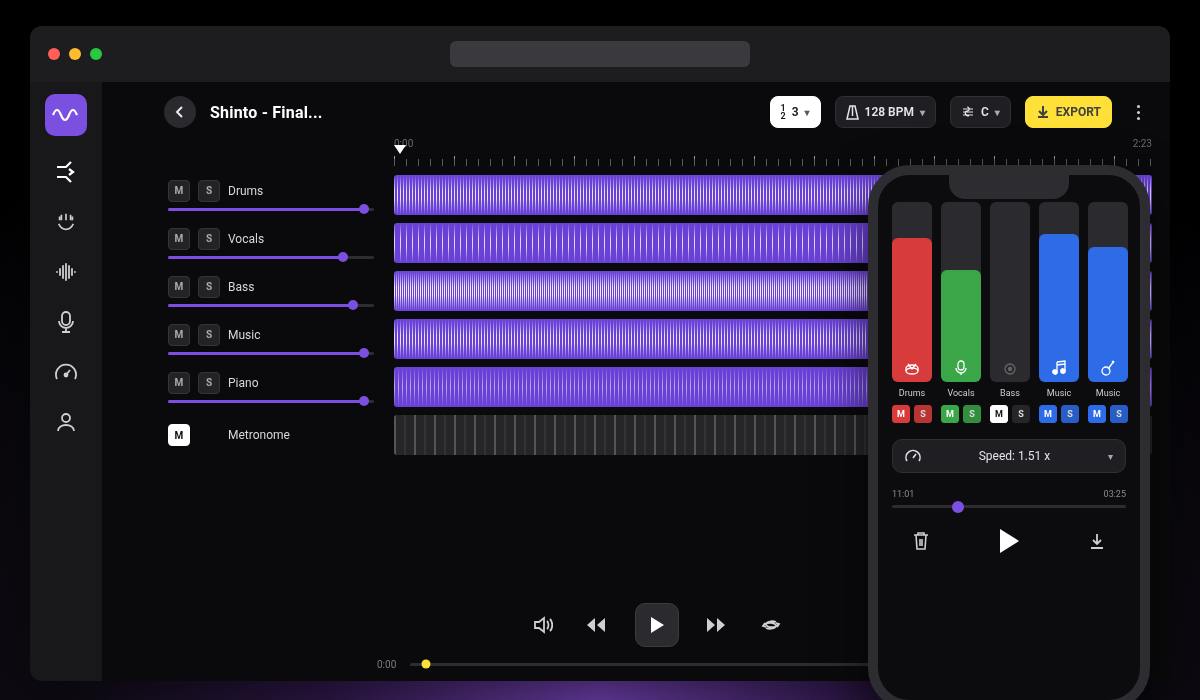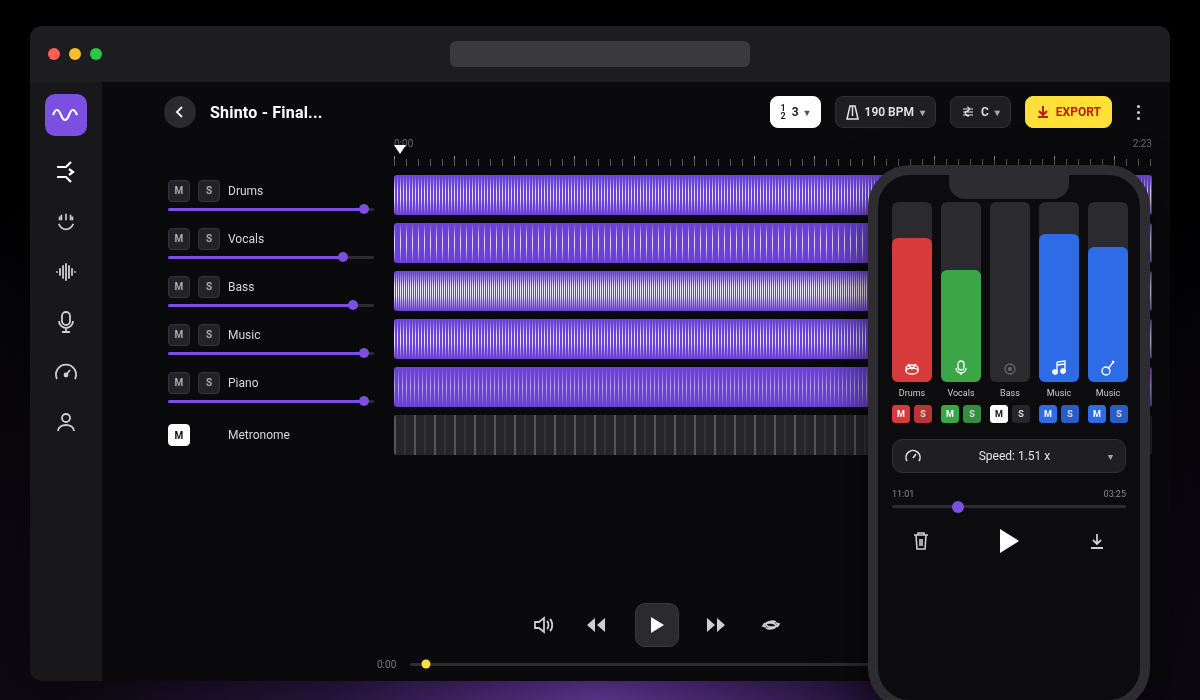--- a/index.html
+++ b/index.html
@@ -52,21 +52,21 @@
     display: flex; align-items: center; justify-content: center; color:#eaeaea;
   }
   .title { color: #fff; font-weight: 700; font-size: 16px; letter-spacing:.2px; }
   .hdr-spacer { flex: 1; }
   .pill {
     height: 32px; border-radius: 8px; background: #1f1f23; border: 1px solid #2f2f34;
     display: flex; align-items: center; padding: 0 10px; color: #e6e6e8; font-size: 12px;
     font-weight: 600; gap: 6px; cursor: pointer;
   }
   .pill.white { background: #fff; color: #111; border-color:#fff;}
-  .pill.yellow { background: #ffe038; color: #b91c1c; border-color:#ffe038; font-weight:700;}
+  .pill.yellow { background: #ffe038; color: #404040; border-color:#ffe038; font-weight:700;}
   .chev { font-size:10px; opacity:.7; }
   .kebab { width:24px; display:flex; flex-direction:column; align-items:center; gap:3px; cursor:pointer;}
   .kebab span{width:3px;height:3px;background:#d0d0d2;border-radius:50%;}
 
   
   .ruler-row { height: 26px; display: flex; padding-left: 250px; position: relative; }
   .ruler { flex:1; position:relative; }
   .ruler-track {
     position:absolute; top:14px; left:0; right:18px; height:10px;
     background: repeating-linear-gradient(to right, #5a5a5e 0 1px, transparent 1px 12px),
@@ -264,21 +264,21 @@
               <span>1</span>
               <span>2</span>
             </span>
             <span style="font-size:12px">3</span>
           <span class="chev">▾</span>
         </div>
         <div class="pill">
           <svg width="13" height="15" viewBox="0 0 13 15" stroke="currentColor" stroke-width="1.5" fill="none">
               <path d="M4 1h5l3 13H1zM6.5 1v10"></path>
             </svg>
-          <span>190 BPM</span>
+          <span>128 BPM</span>
           <span class="chev">▾</span>
         </div>
         <div class="pill">
           <svg width="14" height="14" viewBox="0 0 14 14" stroke="currentColor" stroke-width="1.2" fill="none">
               <path d="M2 4h10M2 7h10M2 10h10M6 2c3 0 3 4 0 4s-2 5 2 5"></path>
             </svg>
           <span>C</span>
           <span class="chev">▾</span>
         </div>
         <div class="pill yellow">

